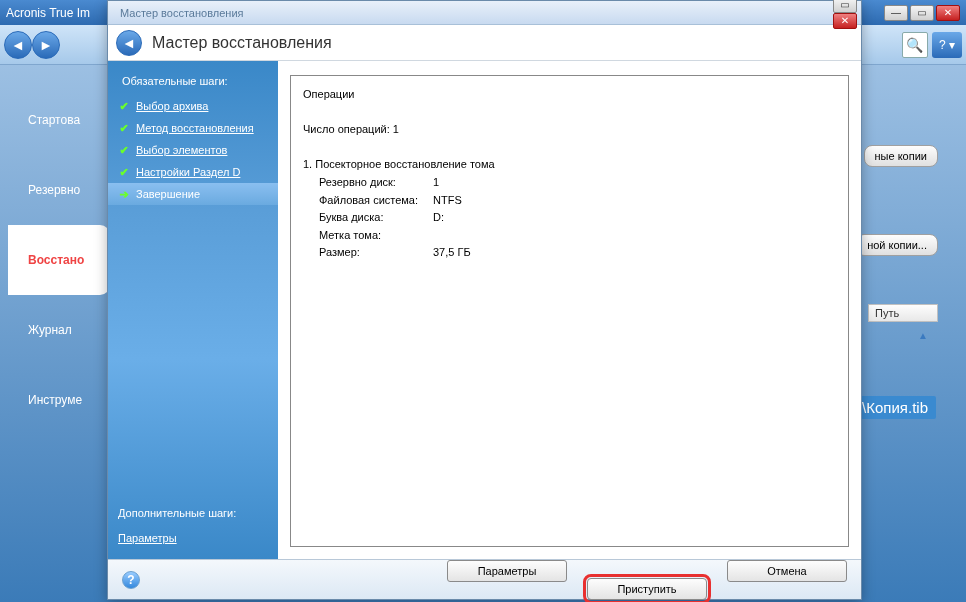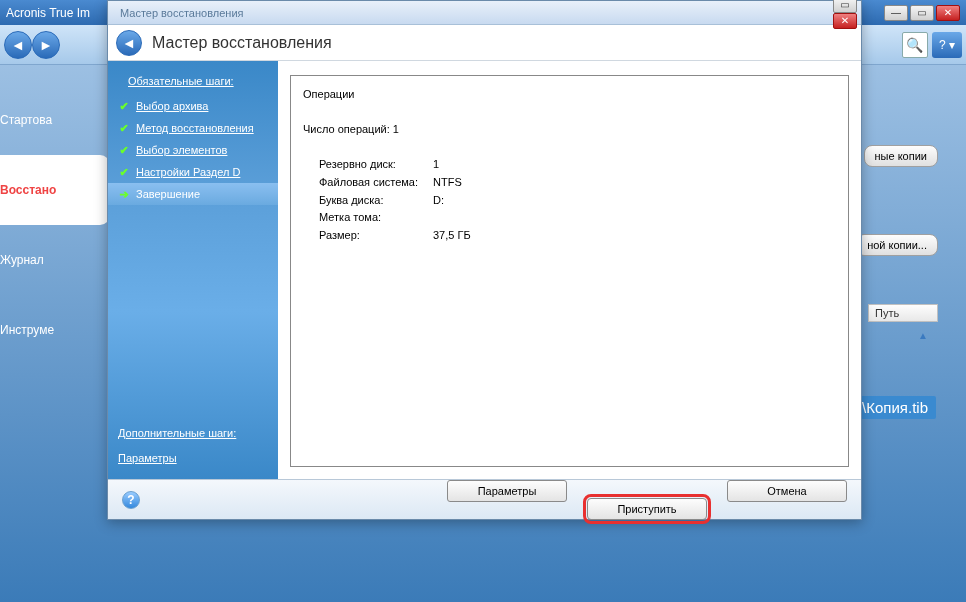--- a/index.html
+++ b/index.html
@@ -12,38 +12,38 @@
   .wbtn { width: 24px; height: 16px; border: 1px solid #888; background: linear-gradient(#f5f5f5,#d0d0d0); border-radius: 2px; display:flex; align-items:center; justify-content:center; font-size:10px; color:#333;}
   .wbtn.close { background: linear-gradient(#f08080,#c52020); color:#fff; border-color:#a01010;}
   .bg-toolbar { height: 40px; background: linear-gradient(#cfe4f8,#a6c9ea); border-bottom:1px solid #7fa6ce; display:flex; align-items:center; padding:0 4px; justify-content:space-between;}
   .nav-btns { display:flex; align-items:center; gap:0;}
   .nav-circle { width:28px; height:28px; border-radius:50%; background:linear-gradient(#6aa8e8,#2a6ab8); border:1px solid #2a6ab8; display:flex; align-items:center; justify-content:center; color:#fff; font-size:14px;}
   .bg-right-tools { display:flex; align-items:center; gap:4px;}
   .search-box { width:26px; height:26px; background:#fff; border:1px solid #8aa; border-radius:2px; display:flex; align-items:center; justify-content:center; color:#4a6a9a; font-size:14px;}
   .help-btn { width:30px; height:26px; background:linear-gradient(#6aa8e8,#2a6ab8); border-radius:3px; display:flex; align-items:center; justify-content:center; color:#fff; font-size:12px;}
   
   .bg-sidebar { position:absolute; left:0; top:85px; width:110px; bottom:0; display:flex; flex-direction:column; gap:0;}
-  .bg-sidebtn { height:70px; color:#fff; font-size:12px; display:flex; align-items:center; border-radius:0 10px 10px 0; }
+  .bg-sidebtn { height:70px; color:#fff; font-size:12px; display:flex; align-items:center; padding-left:20px; border-radius:0 10px 10px 0;margin-left:8px; }
   .bg-sidebtn.active { background:#fff; color:#ef4444; font-weight:bold; border-radius:0 10px 10px 0;}
   .bg-btn { position:absolute; height:22px; background:linear-gradient(#fdfdfd,#e0e0e0); border:1px solid #a0a0a0; border-radius:8px; font-size:11px; padding:0 10px; display:flex; align-items:center;}
   .bg-path-hdr { position:absolute; right:60px; top:232px; width:70px; height:18px; background:linear-gradient(#fdfdfd,#e8e8e8); border:1px solid #c0c0c0; display:flex; align-items:center; padding-left:6px; color:#333;}
   .bg-chevron { position:absolute; right:38px; top:258px; color:#3a7ac0; font-size:10px;}
   .bg-file-tag { position:absolute; right:30px; top:322px; background:#3a8ad0; color:#fff; font-size:15px; padding:3px 8px; border-radius:2px;}
   
   
-  .wizard { position:absolute; left:107px; top:0; width:755px; height:520px; background:#fff; border:1px solid #6a8aaa; box-shadow:0 3px 12px rgba(0,0,0,.3);}
+  .wizard { position:absolute; left:107px; top:0; width:755px; height:600px; background:#fff; border:1px solid #6a8aaa; box-shadow:0 3px 12px rgba(0,0,0,.3);}
   .wiz-titlebar { height:24px; background:linear-gradient(#e8f0fa,#c8daf0); border-bottom:1px solid #a8c0d8; display:flex; align-items:center; justify-content:space-between; padding:0 4px;}
   .wiz-titlebar .t { color:#5a7a9a; font-size:11px; padding-left:8px;}
   .wiz-header { height:36px; display:flex; align-items:center; gap:10px; padding-left:8px; border-bottom:1px solid #d0d8e0;}
   .back-circle { width:26px; height:26px; border-radius:50%; background:linear-gradient(#6aa8e8,#2a6ab8); border:1px solid #2a6ab8; display:flex; align-items:center; justify-content:center; color:#fff; font-size:14px;}
   .wiz-header .h { font-size:16px; color:#333;}
   
   .wiz-body { position:absolute; top:60px; left:0; right:0; bottom:40px; display:flex;}
   .wiz-side { width:170px; background:linear-gradient(#3a88c8 0%,#5a9ed8 30%,#6aaee8 60%,#3a88c8 100%); color:#fff; padding:10px 0;}
-  .wiz-side .sect { font-size:11px; color:#fff; padding:4px 20px 8px;text-decoration:underline;}
+  .wiz-side .sect { font-size:11px; color:#fff; padding:4px 14px 8px;}
   .step { display:flex; align-items:center; gap:6px; padding:5px 10px; font-size:11px;}
   .step .ico { width:12px; height:12px; display:flex; align-items:center; justify-content:center; font-weight:bold;}
   .step.done .ico { color:#6aff2a;}
   .step.current { background:linear-gradient(#8abff0,#6aaae0);}
   .step.current .ico { color:#6aff2a;}
   .step a { color:#fff; text-decoration:underline;}
   .step.current span.lbl { color:#fff; }
   .wiz-side .bottom { position:absolute; bottom:10px; left:0; width:170px; padding:0 10px;}
   
   .wiz-main { flex:1; padding:14px 12px 12px 12px; display:flex; flex-direction:column;}
@@ -77,20 +77,21 @@
       <div style="width:20px"></div>
     </div>
     <div class="bg-right-tools">
       <div class="search-box">🔍</div>
       <div class="help-btn">? ▾</div>
     </div>
   </div>
 
   <div class="bg-sidebar">
     <div class="bg-sidebtn">Стартова</div>
+    <div class="bg-sidebtn">Резервно</div>
     <div class="bg-sidebtn active">Восстано</div>
     <div class="bg-sidebtn">Журнал</div>
     <div class="bg-sidebtn">Инструме</div>
   </div>
 
   <div class="bg-btn" style="right:28px; top:145px;">ные копии</div>
   <div class="bg-btn" style="right:28px; top:234px;">ной копии...</div>
   <div class="bg-path-hdr" style="top:304px; right:28px;">Путь</div>
   <div class="bg-chevron" style="top:330px;">▲</div>
   <div class="bg-file-tag" style="top:396px;">E:\Копия.tib</div>
@@ -143,20 +144,21 @@
 
     <div class="wiz-main">
       <div class="summary-box">
         <div>Операции</div>
         <br>
         <div>
           <span>Число операций:</span>
           <span>1</span>
         </div>
         <br>
+        <div>1. Посекторное восстановление тома</div>
         <div class="row">
             <span class="k">Резервно диск:</span>
             <span>1</span>
           </div>
         <div class="row">
             <span class="k">Файловая система:</span>
             <span>NTFS</span>
           </div>
         <div class="row">
             <span class="k">Буква диска:</span>

